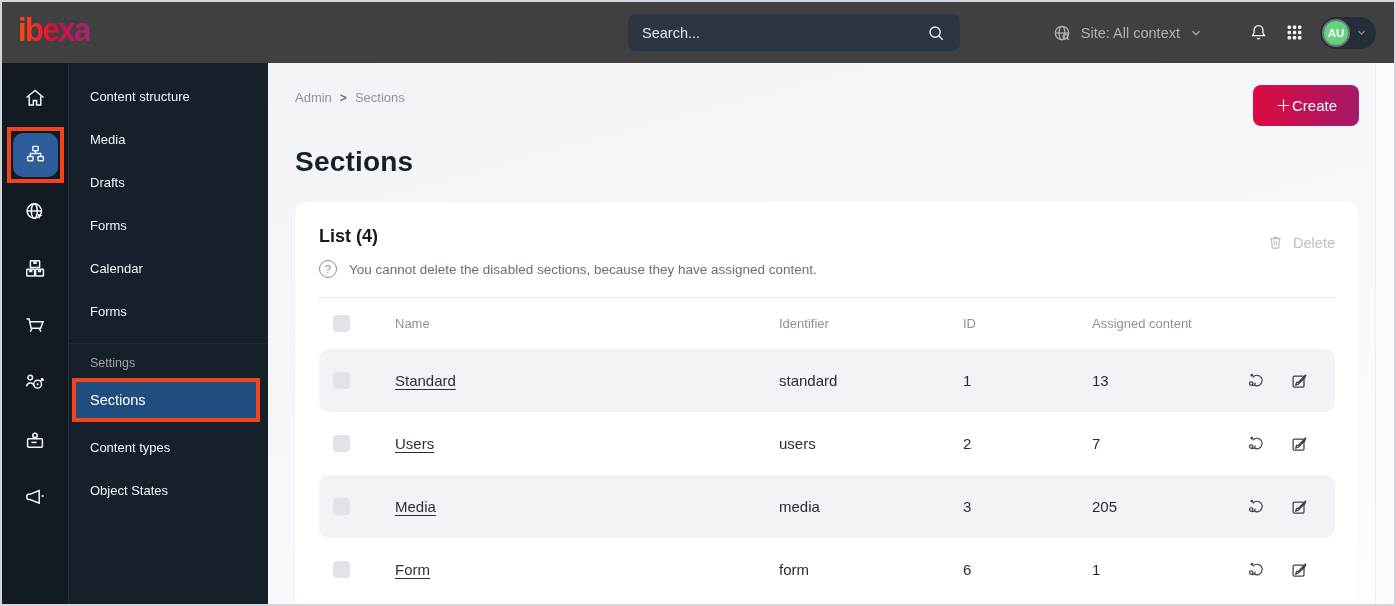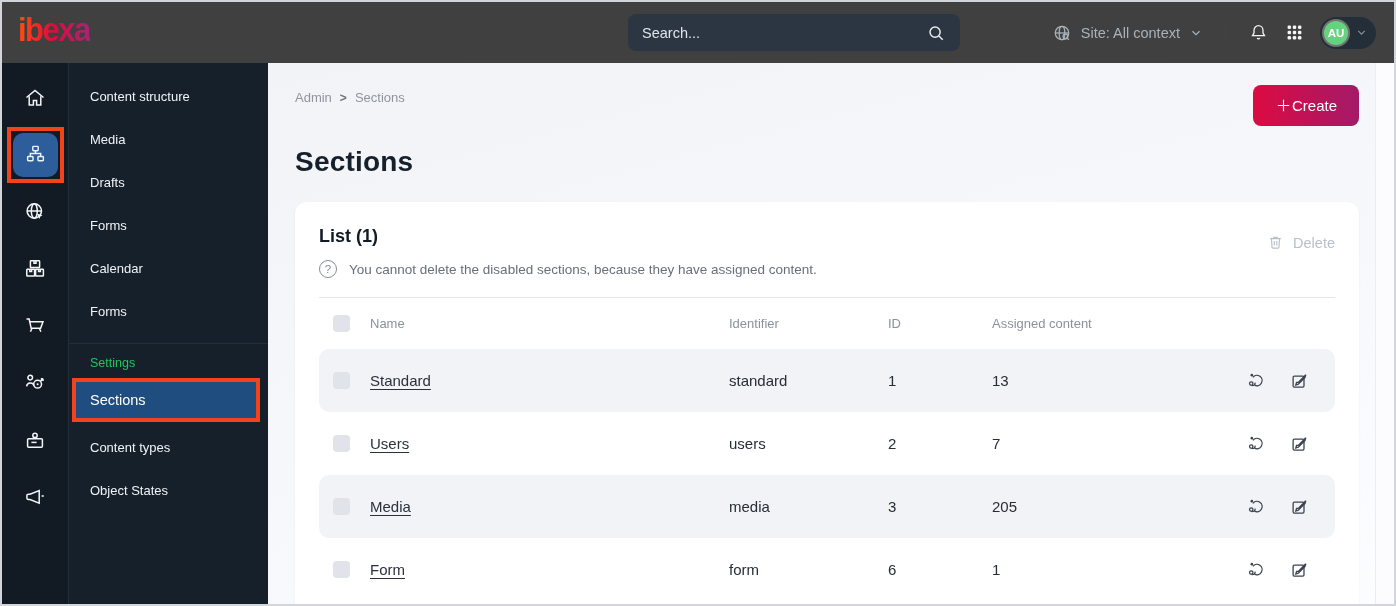--- a/index.html
+++ b/index.html
@@ -39,21 +39,21 @@
   .rail-slot { height:57px; width:100%; display:flex; align-items:center; justify-content:center; }
   .annotate-tile { border:4px solid #f2431d; padding:2px; }
   .rail-tile-active { width:45px; height:44px; background:#2d5d9b; border-radius:10px;
                       display:flex; align-items:center; justify-content:center; }
 
   
   .panel { background:#16202b; padding-top:12px; }
   .panel-item { height:43px; display:flex; align-items:center; padding-left:21px;
                 color:#f0f3f6; font-size:13px; cursor:pointer; }
   .settings-group { margin-top:10px; border-top:1px solid #232e3a; padding-top:12px; }
-  .settings-label { padding-left:21px; font-size:12.5px; color:#22c55e; margin-bottom:8px; }
+  .settings-label { padding-left:21px; font-size:12.5px; color:#a3a3a3; margin-bottom:8px; }
   .panel-item-active { height:44px; background:#1f4d80; border:4px solid #f2431d;
                        margin:2px 8px 4px 3px; display:flex; align-items:center;
                        padding-left:14px; color:#fff; font-size:14.5px; cursor:pointer; }
 
   
   .main { background:linear-gradient(165deg,#f2f3f6 0%,#f6f8fb 55%,#fbfdff 100%);
           padding:22px 35px 0 27px; overflow:hidden; position:relative; }
   .main-head { display:flex; justify-content:space-between; align-items:flex-start; }
   .breadcrumb { font-size:13px; color:#8f959d; padding-top:5px; display:flex; gap:8px; align-items:center; }
   .breadcrumb .sep { font-weight:700; color:#6d737b; font-size:12px; }
@@ -68,21 +68,21 @@
   .list-title { font-size:18px; font-weight:700; color:#131c26; }
   .info-row { margin-top:13px; display:flex; align-items:center; gap:12px; }
   .help-circle { width:18px; height:18px; border-radius:50%; border:1.4px solid #878d95;
                  color:#878d95; font-size:11.5px; display:flex; align-items:center;
                  justify-content:center; flex:none; }
   .info-text { font-size:13.5px; color:#686f77; }
   .delete-btn { display:flex; align-items:center; gap:9px; border:none; background:transparent;
                 color:#b9bfc8; font-size:14.5px; font-family:inherit; margin-top:8px; cursor:default; }
   .card-hr { border:none; border-top:1px solid #e5e7eb; margin-top:19px; }
 
-  .tbl-row { display:grid; grid-template-columns:51px 359px 159px 104px 1fr 92px; align-items:center; }
+  .tbl-row { display:grid; grid-template-columns:51px 359px 159px 104px 1fr 92px; align-items:center;gap:25px; }
   .tbl-header { height:51px; }
   .tbl-header .col-label { font-size:13px; color:#8b919c; }
   .data-row { height:63px; border-radius:10px; }
   .data-row.striped { background:#f2f3f6; }
   .checkbox { width:17px; height:17px; border-radius:4px; background:#e0e3e9; margin-left:14px; cursor:pointer; }
   .name-link { font-size:15px; color:#2a313c; text-decoration:underline; text-underline-offset:3px; cursor:pointer; }
   .cell { font-size:15px; color:#272d36; }
   .row-actions { display:flex; justify-content:flex-end; gap:24px; padding-right:26px; }
   .row-actions .icon-btn { color:#3b4350; }
 
@@ -293,21 +293,21 @@
         </span>
         <span>Create</span>
       </button>
     </div>
 
     <h1 class="page-title">Sections</h1>
 
     <section class="card">
       <div class="card-head">
         <div>
-          <h2 class="list-title">List (1)</h2>
+          <h2 class="list-title">List (4)</h2>
           <div class="info-row">
             <span class="help-circle">?</span>
             <span class="info-text">You cannot delete the disabled sections, because they have assigned content.</span>
           </div>
         </div>
         <button class="delete-btn" disabled="">
           <span>
             <svg width="17" height="17" viewBox="0 0 24 24" fill="none" stroke="#b9bfc8" stroke-width="1.6">
               <path d="M4.5 6.5h15M9.5 6.5V4.8h5v1.7"></path>
                 <path d="M6.3 6.5l.8 12.2a1.4 1.4 0 0 0 1.4 1.3h7a1.4 1.4 0 0 0 1.4-1.3l.8-12.2"></path>

